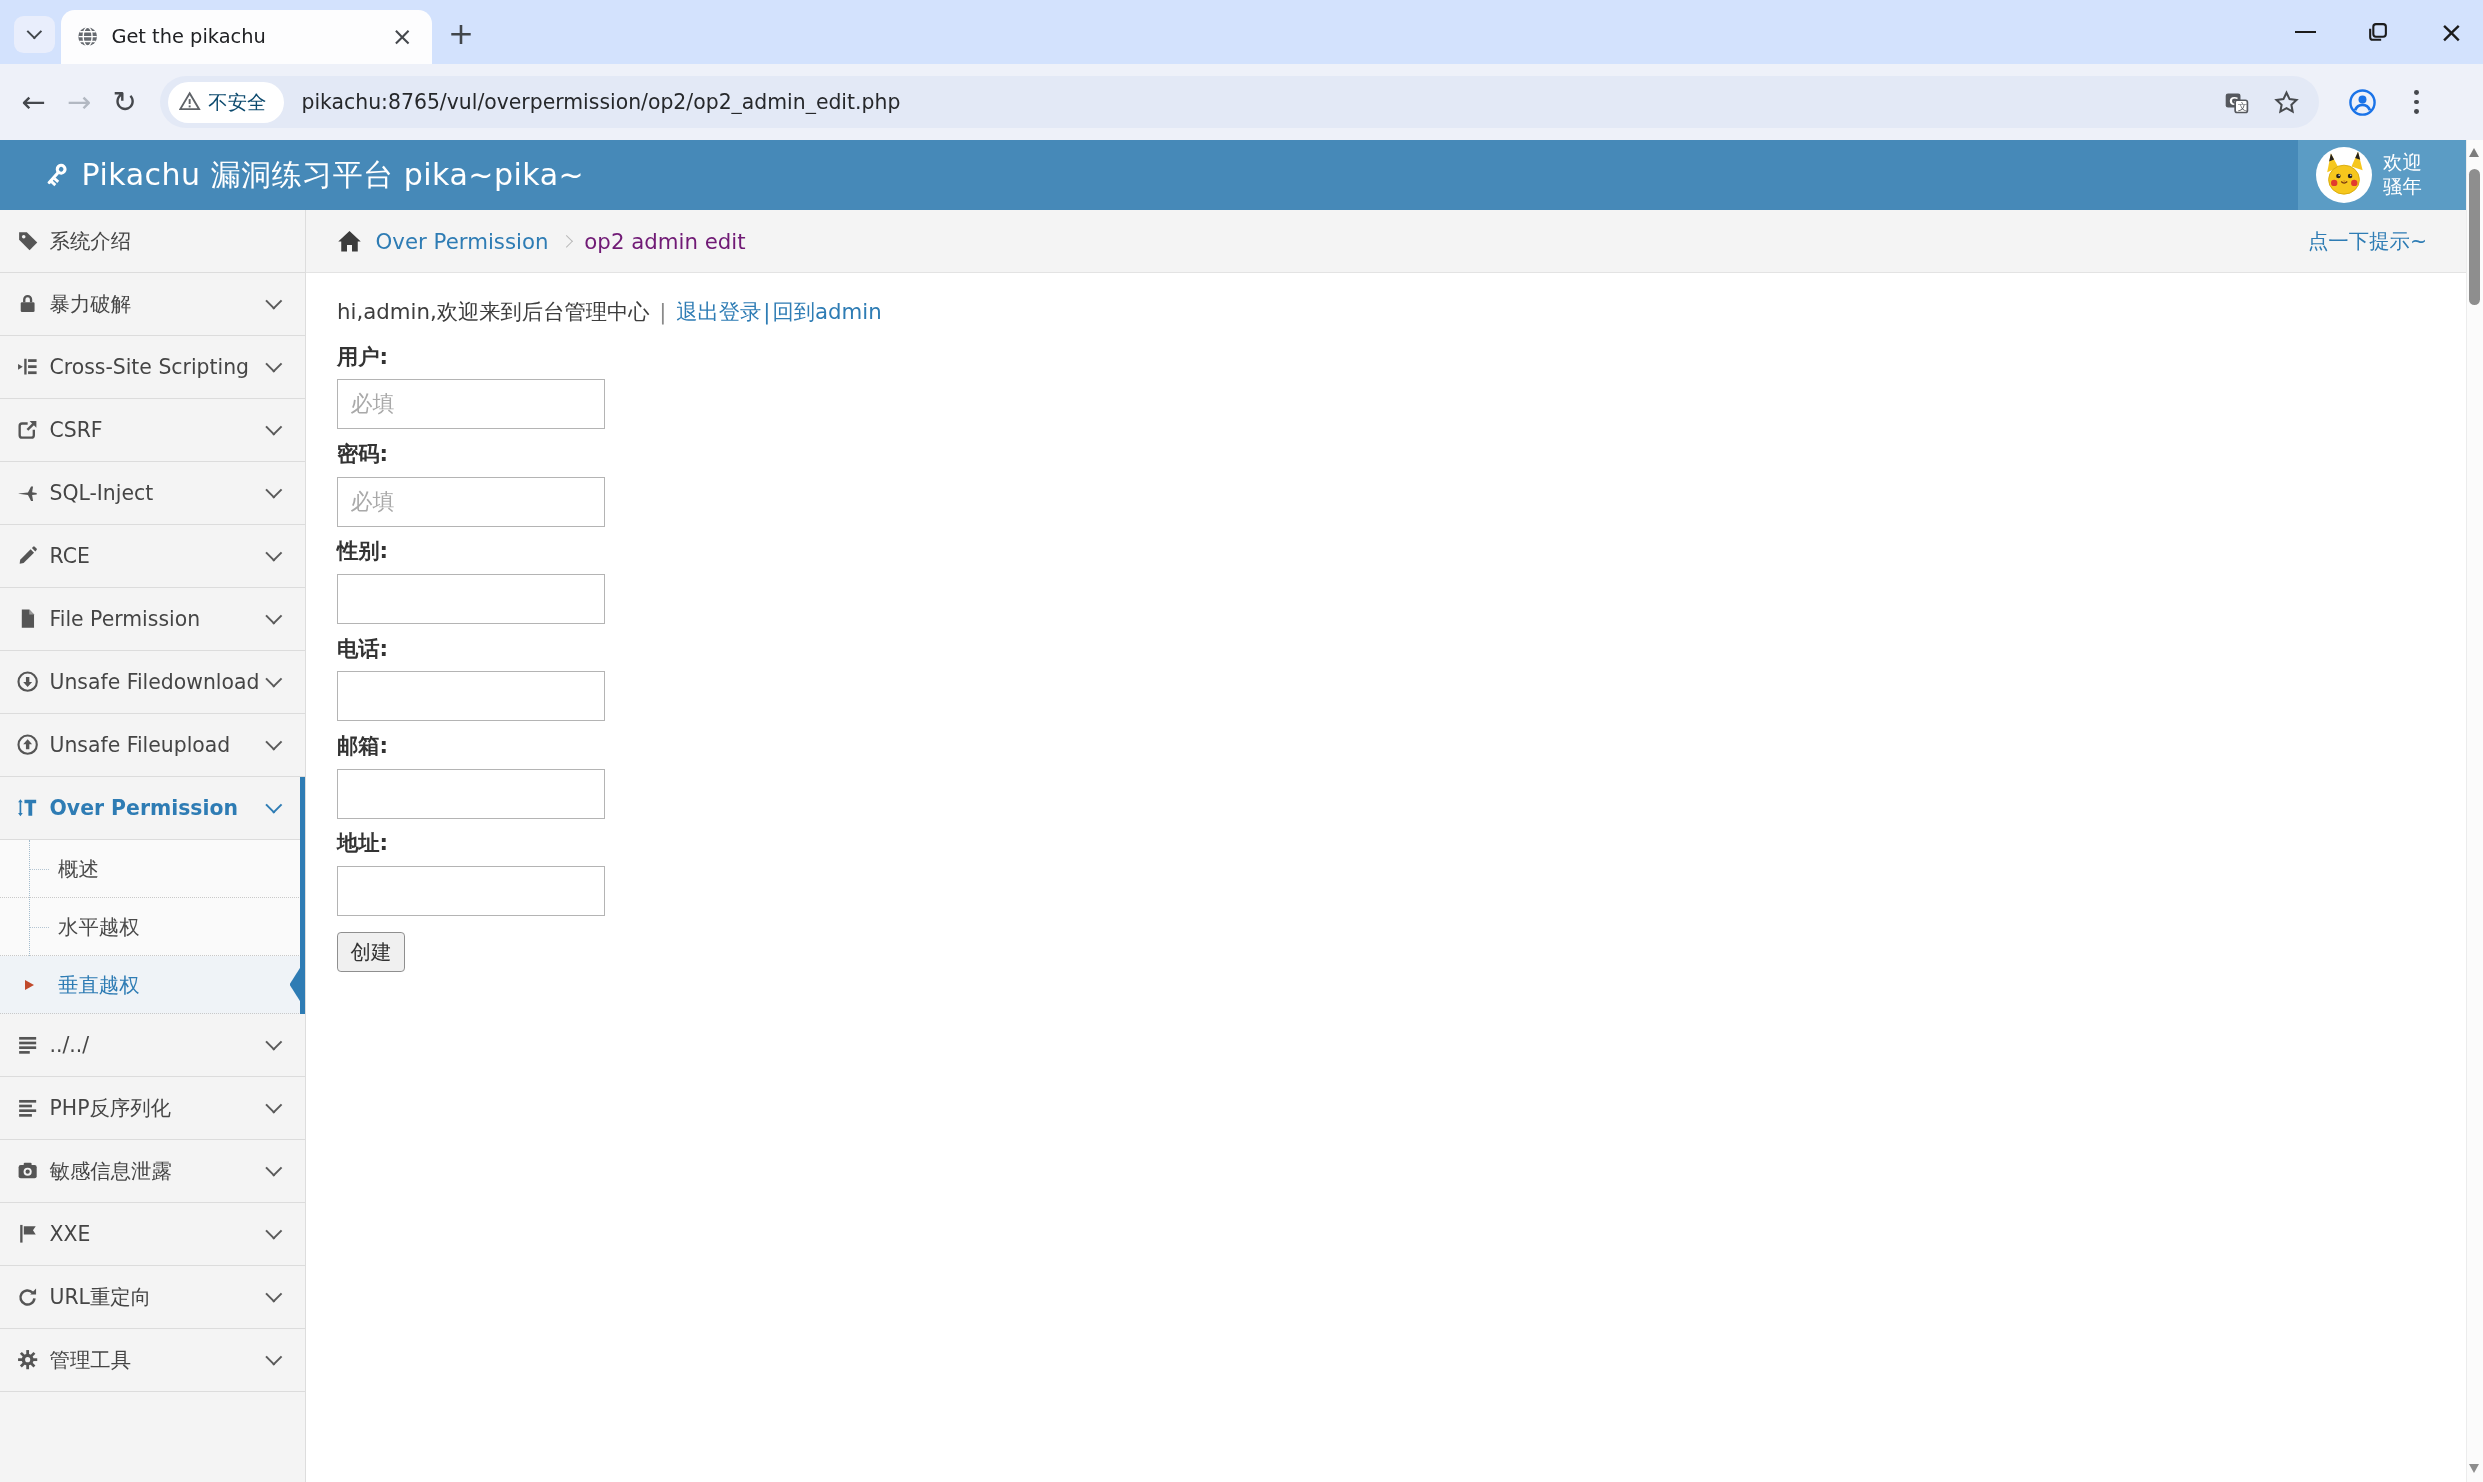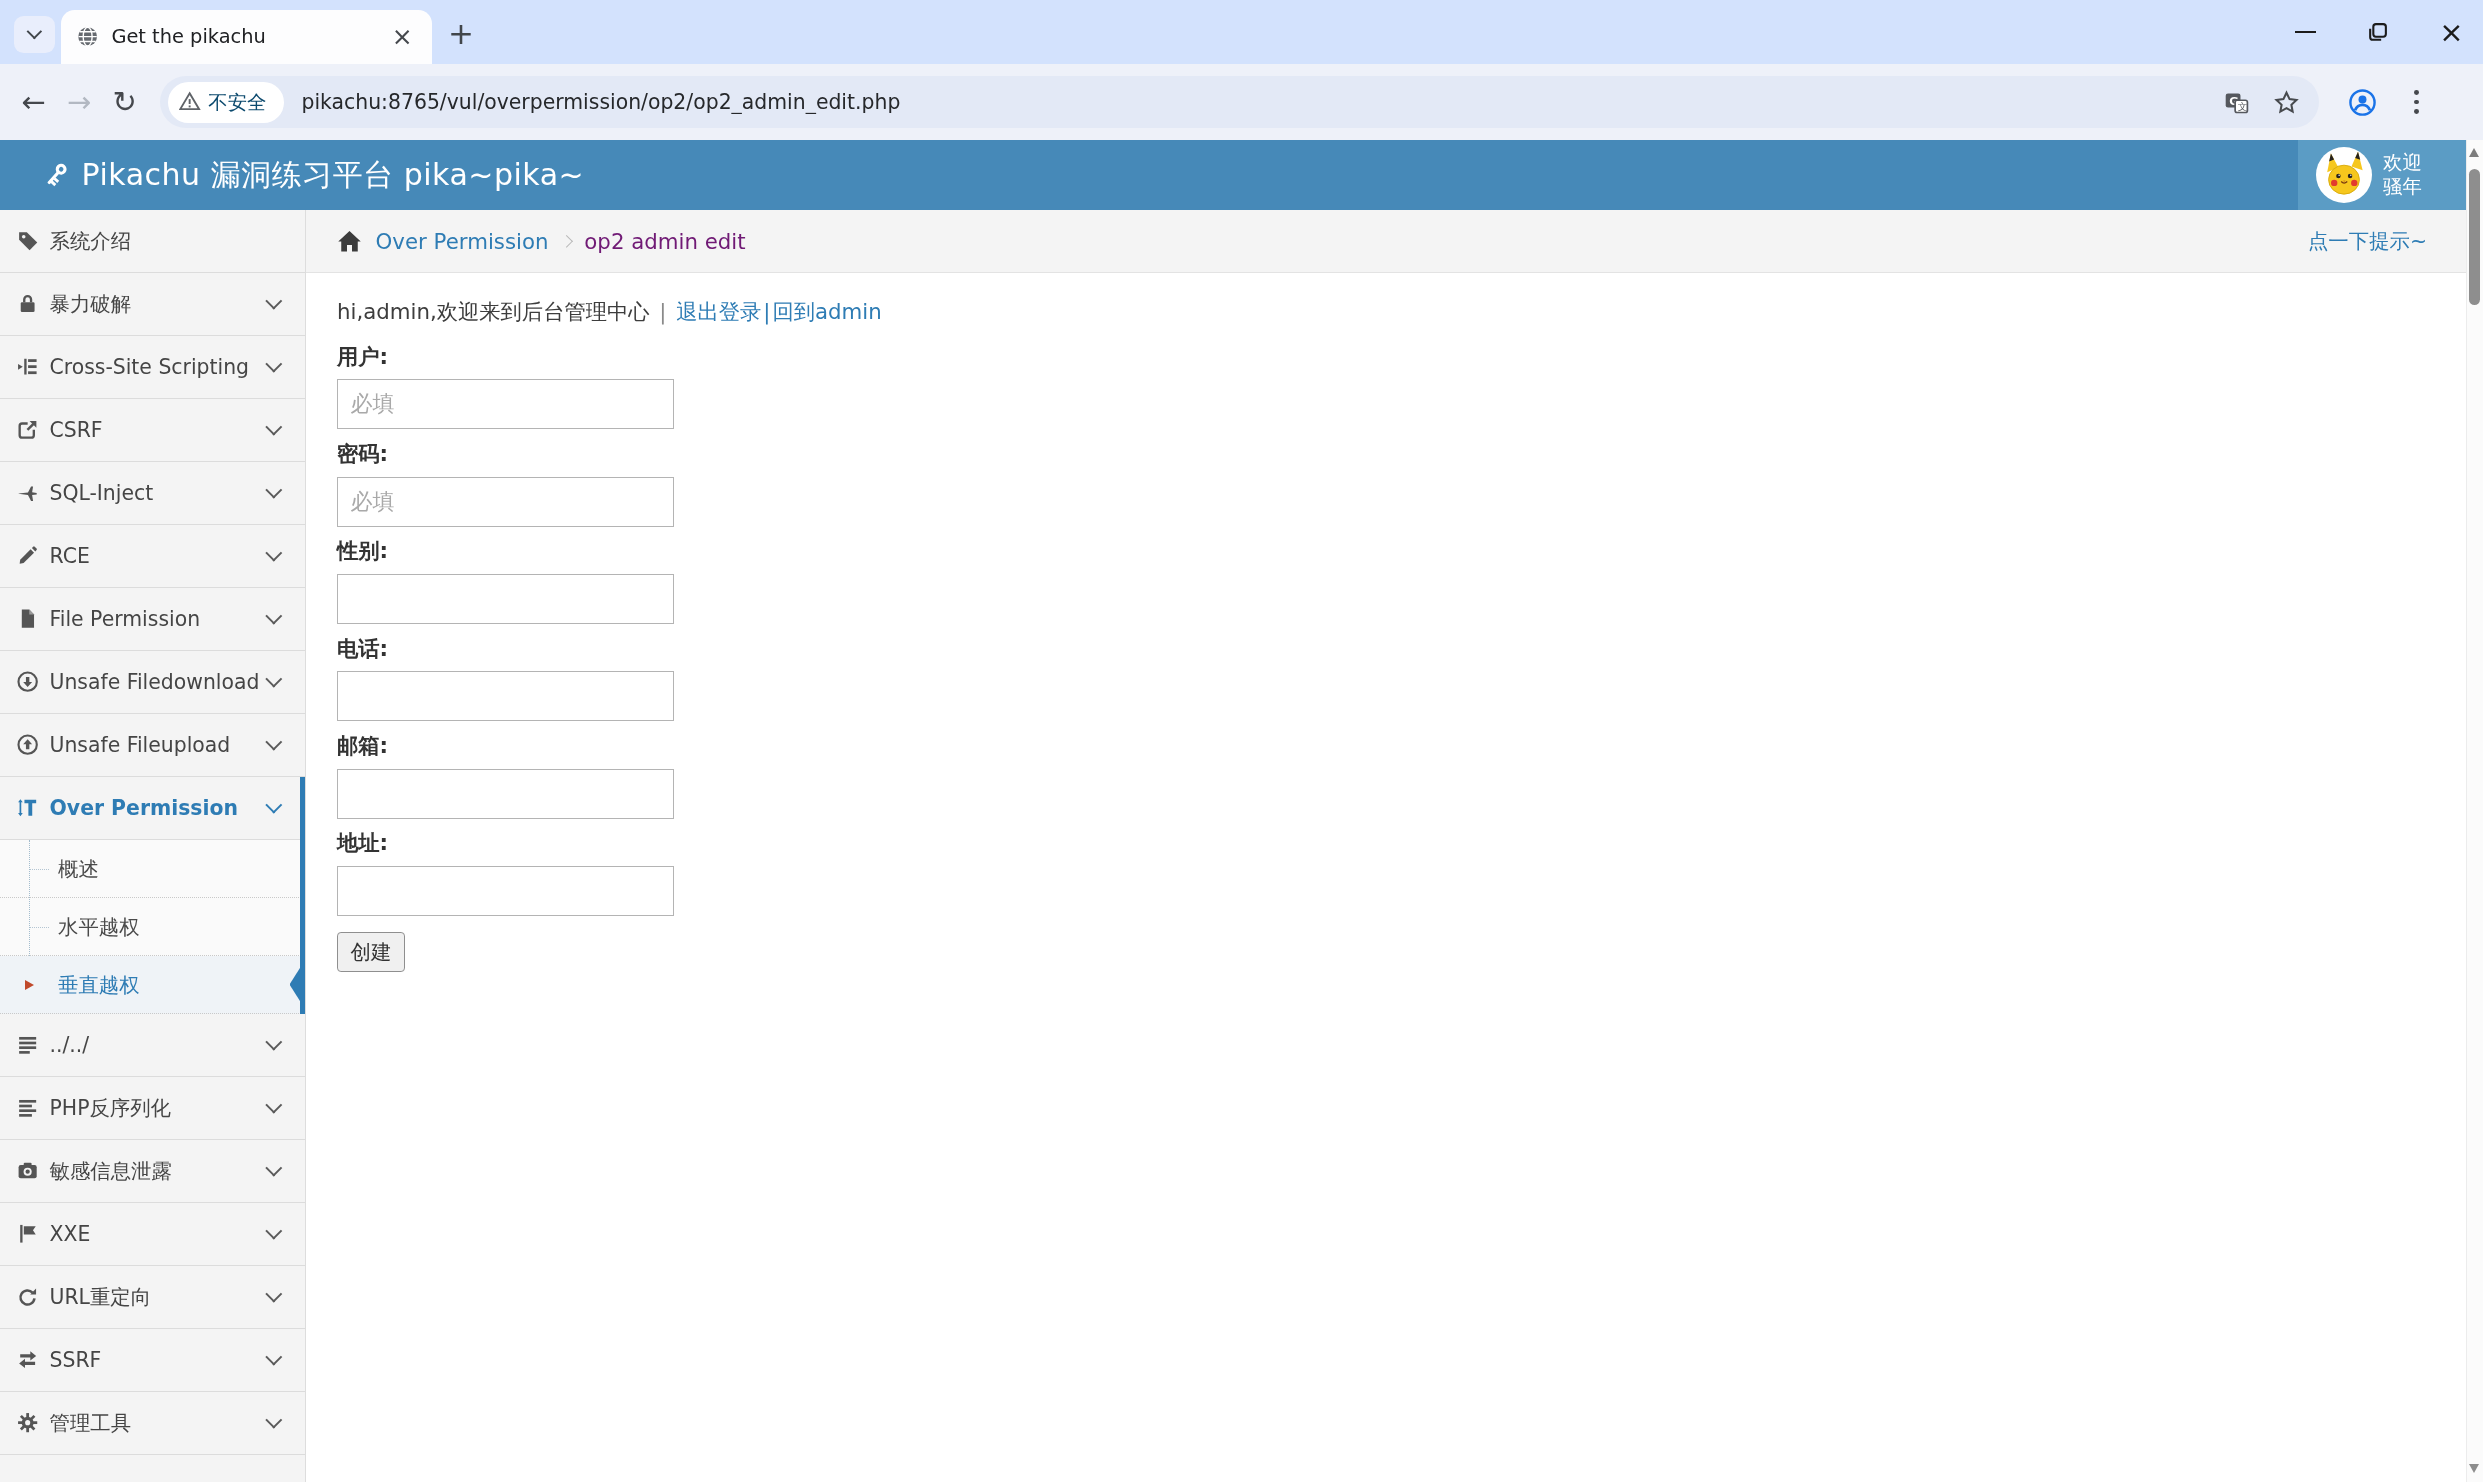--- a/index.html
+++ b/index.html
@@ -69,21 +69,21 @@
   .hint-link { color:#2e7cb4; font-size:20.4px; margin-right:39px; text-decoration:none; }
 
   
   .content { position:absolute; left:307px; top:134px; width:2159px; height:1209px; background:#fff; padding:23px 0 0 30px; }
   .hi-line { font-size:21.3px; color:#3d3d3d; display:flex; align-items:center; }
   .hi-line .sep { color:#8a8a8a; margin:0 9.7px; }
   .hi-line .sep2 { color:#2e7cb4; margin:0 1.9px; }
   .hi-line a { color:#2e7cb4; text-decoration:none; }
   .form-area { margin-top:15.5px; }
   .f-label { font-size:21.3px; font-weight:bold; color:#333; margin:9.7px 0 8.7px; }
-  .f-input { display:block; width:337px; height:50px; border:1px solid #b4b4b4; background:#fff; font-size:22px; color:#333; padding:0 12.6px; outline:none; }
+  .f-input { display:block; width:268px; height:50px; border:1px solid #b4b4b4; background:#fff; font-size:22px; color:#333; padding:0 12.6px; outline:none; }
   .f-input::placeholder { color:#a9a9a9; }
   .create-btn { margin-top:15.5px; width:68px; height:40px; font-size:20.4px; color:#333; background:#f0f0f0; border:1px solid #8f8f8f; border-radius:3.9px; }
 
   
   .pg-scroll { position:absolute; right:0; top:0; width:17.5px; height:1343px; background:#fbfbfb; border-left:1px solid #ececec; }
   .pg-up { position:absolute; left:2.9px; top:7.8px; width:0; height:0; border-left:5.8px solid transparent; border-right:5.8px solid transparent; border-bottom:9.7px solid #7d7d7d; }
   .pg-thumb { position:absolute; left:2.9px; top:29px; width:10.7px; height:136px; background:#8e8e8e; border-radius:5.8px; }
   .pg-down { position:absolute; left:2.9px; bottom:9.7px; width:0; height:0; border-left:5.8px solid transparent; border-right:5.8px solid transparent; border-top:9.7px solid #8d8d8d; }
 
   svg { display:block; }
@@ -392,30 +392,20 @@
       <span class="sb-ico">
           <svg width="21.3" height="21.3" viewBox="0 0 20 20">
             <path d="M16.4 11.6a6.6 6.6 0 1 1-1.8-5.4" fill="none" stroke="#555" stroke-width="2.4"></path>
             <path d="M17.9 2.4v5.5h-5.5z" fill="#555"></path>
           </svg>
         </span>
       <span class="sb-label">URL重定向</span>
       <span class="chev"></span>
     </div>
 
-    <div class="sb-item">
-      <span class="sb-ico">
-          <svg width="21.3" height="21.3" viewBox="0 0 20 20" fill="#555">
-            <path d="M3 5h9.5V2.2L18 6.5l-5.5 4.3V8H3z"></path>
-            <path d="M17 12H7.5V9.2L2 13.5l5.5 4.3V15H17z"></path>
-          </svg>
-        </span>
-      <span class="sb-label">SSRF</span>
-      <span class="chev"></span>
-    </div>
 
     <div class="sb-item">
       <span class="sb-ico">
           <svg width="21.3" height="21.3" viewBox="0 0 20 20" fill="#555">
             <g>
               <rect x="8.7" y="1" width="2.6" height="18"></rect>
               <rect x="8.7" y="1" width="2.6" height="18" transform="rotate(45 10 10)"></rect>
               <rect x="8.7" y="1" width="2.6" height="18" transform="rotate(90 10 10)"></rect>
               <rect x="8.7" y="1" width="2.6" height="18" transform="rotate(135 10 10)"></rect>
               <circle cx="10" cy="10" r="5.6"></circle>

